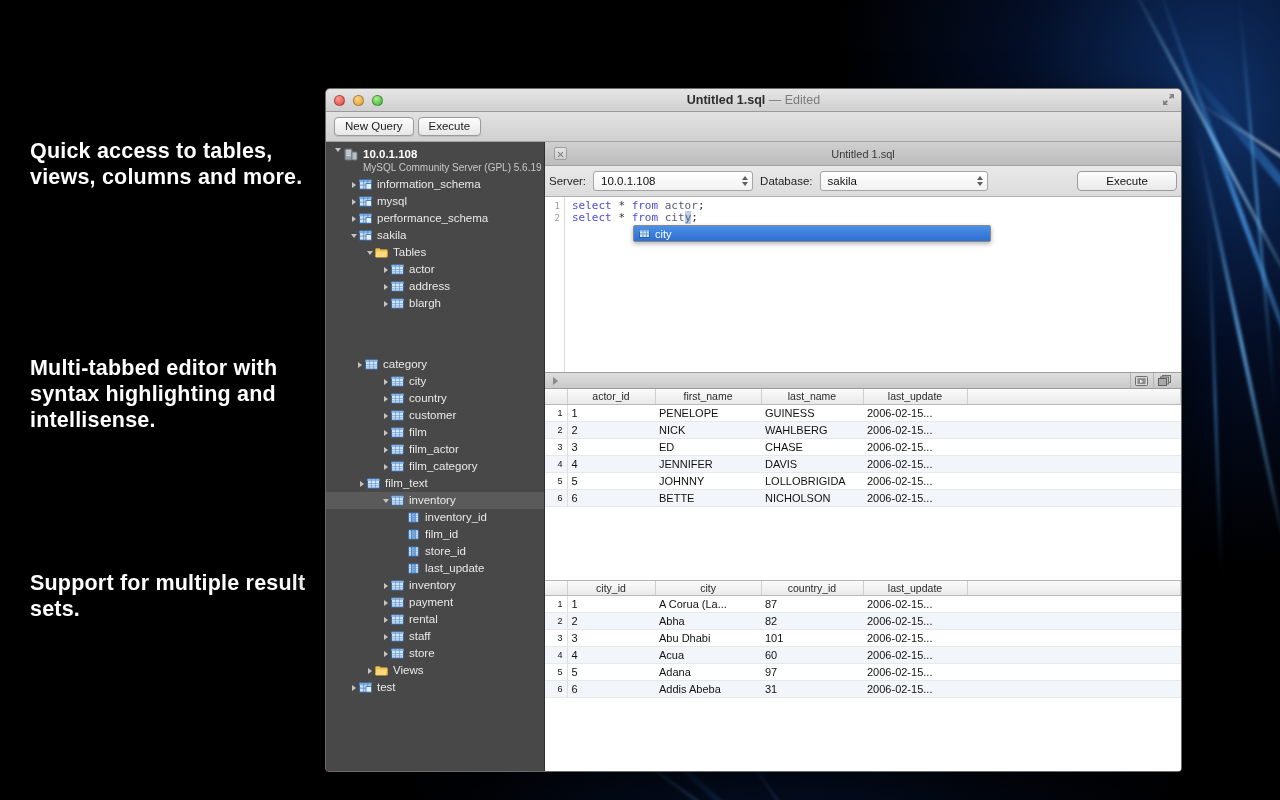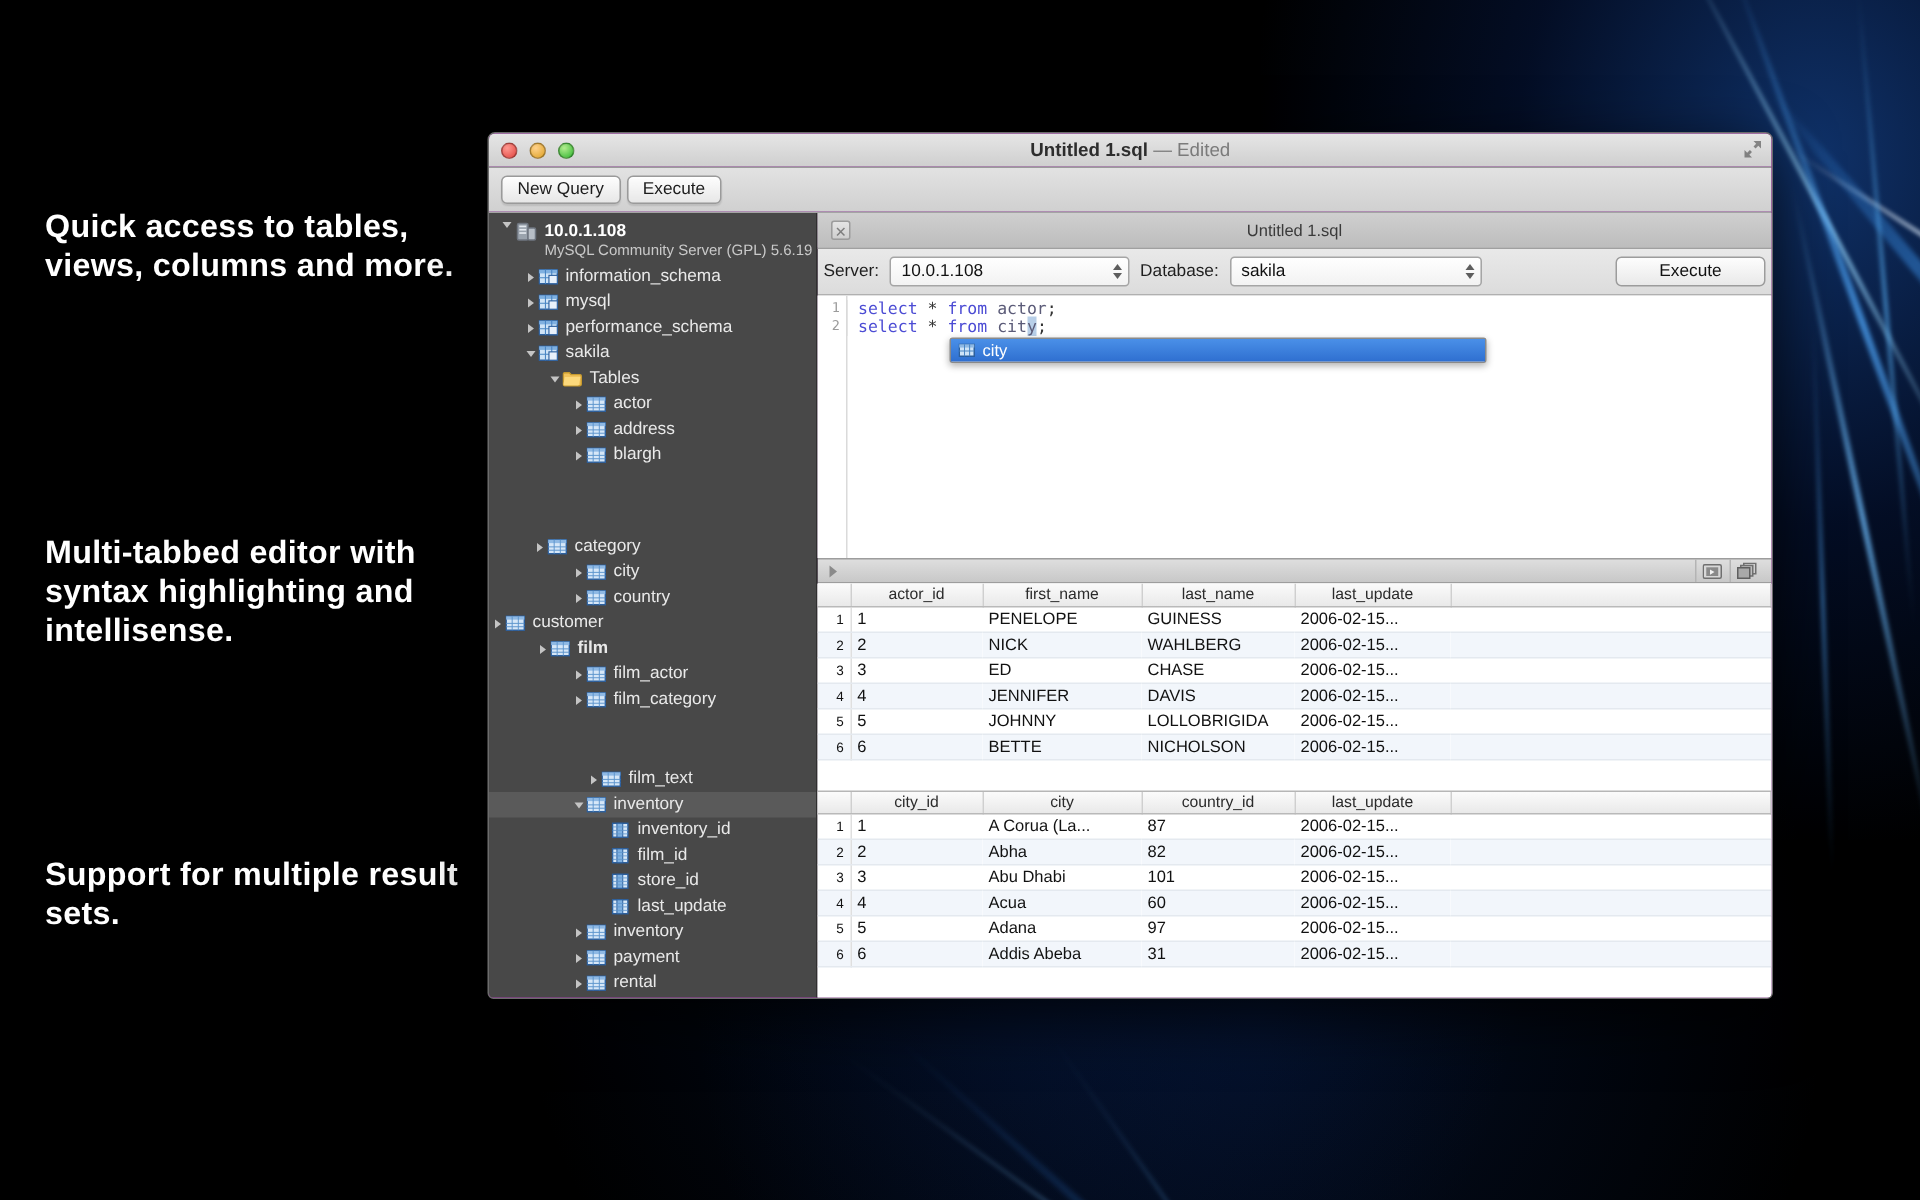--- a/index.html
+++ b/index.html
@@ -31,22 +31,22 @@
   .caption {
     position:absolute; color:#fff; font-weight:bold; font-size:21.5px;
     line-height:26px; letter-spacing:.2px; z-index:3;
   }
   #cap1 { left:30px; top:138px; width:300px; }
   #cap2 { left:30px; top:355px; width:300px; }
   #cap3 { left:30px; top:570px; width:300px; }
 
   
   #app-window {
-    position:absolute; left:325px; top:88px; width:857px; height:578px;
-    background:#a21caf; z-index:10;
+    position:absolute; left:325px; top:88px; width:857px; height:684px;
+    background:#b91c1c; z-index:10;
     border:1px solid #6c6c6c;
     border-radius:5px 5px 4px 4px;
     box-shadow:0 12px 42px rgba(0,0,0,.75);
     overflow:hidden;
     display:flex; flex-direction:column;
   }
 
   
   #titlebar {
     height:23px; flex:0 0 23px; position:relative;
@@ -436,32 +436,32 @@
               <span class="tw">
                 <i></i>
               </span>
               <svg class="ticon" viewBox="0 0 14 11">
                 <rect x="0.5" y="0.5" width="13" height="10" fill="#d6e7f8" stroke="#2b5f9e"></rect>
                 <rect x="0.5" y="0.5" width="13" height="2.4" fill="#8fb9e4"></rect>
                 <path d="M4.8 0.5V10.5M9.2 0.5V10.5M0.5 5.6H13.5M0.5 8H13.5" stroke="#5e95cd" stroke-width="0.7"></path>
               </svg>
               <span class="tlabel">country</span>
             </div>
-            <div class="tree-row" style="">
+            <div class="tree-row" style="padding-left: 54px;">
               <span class="tw">
                 <i></i>
               </span>
               <svg class="ticon" viewBox="0 0 14 11">
                 <rect x="0.5" y="0.5" width="13" height="10" fill="#d6e7f8" stroke="#2b5f9e"></rect>
                 <rect x="0.5" y="0.5" width="13" height="2.4" fill="#8fb9e4"></rect>
                 <path d="M4.8 0.5V10.5M9.2 0.5V10.5M0.5 5.6H13.5M0.5 8H13.5" stroke="#5e95cd" stroke-width="0.7"></path>
               </svg>
               <span class="tlabel">customer</span>
             </div>
-            <div class="tree-row" style="padding-left: 30px; font-weight: bold;">
+            <div class="tree-row" style="padding-left: 54px;">
               <span class="tw">
                 <i></i>
               </span>
               <svg class="ticon" viewBox="0 0 14 11">
                 <rect x="0.5" y="0.5" width="13" height="10" fill="#d6e7f8" stroke="#2b5f9e"></rect>
                 <rect x="0.5" y="0.5" width="13" height="2.4" fill="#8fb9e4"></rect>
                 <path d="M4.8 0.5V10.5M9.2 0.5V10.5M0.5 5.6H13.5M0.5 8H13.5" stroke="#5e95cd" stroke-width="0.7"></path>
               </svg>
               <span class="tlabel">film</span>
             </div>
@@ -480,21 +480,21 @@
               <span class="tw">
                 <i></i>
               </span>
               <svg class="ticon" viewBox="0 0 14 11">
                 <rect x="0.5" y="0.5" width="13" height="10" fill="#d6e7f8" stroke="#2b5f9e"></rect>
                 <rect x="0.5" y="0.5" width="13" height="2.4" fill="#8fb9e4"></rect>
                 <path d="M4.8 0.5V10.5M9.2 0.5V10.5M0.5 5.6H13.5M0.5 8H13.5" stroke="#5e95cd" stroke-width="0.7"></path>
               </svg>
               <span class="tlabel">film_category</span>
             </div>
-            <div class="tree-row" style="padding-left: 64px; margin-top: 36px;">
+            <div class="tree-row" style="padding-left: 30px;">
               <span class="tw">
                 <i></i>
               </span>
               <svg class="ticon" viewBox="0 0 14 11">
                 <rect x="0.5" y="0.5" width="13" height="10" fill="#d6e7f8" stroke="#2b5f9e"></rect>
                 <rect x="0.5" y="0.5" width="13" height="2.4" fill="#8fb9e4"></rect>
                 <path d="M4.8 0.5V10.5M9.2 0.5V10.5M0.5 5.6H13.5M0.5 8H13.5" stroke="#5e95cd" stroke-width="0.7"></path>
               </svg>
               <span class="tlabel">film_text</span>
             </div>

